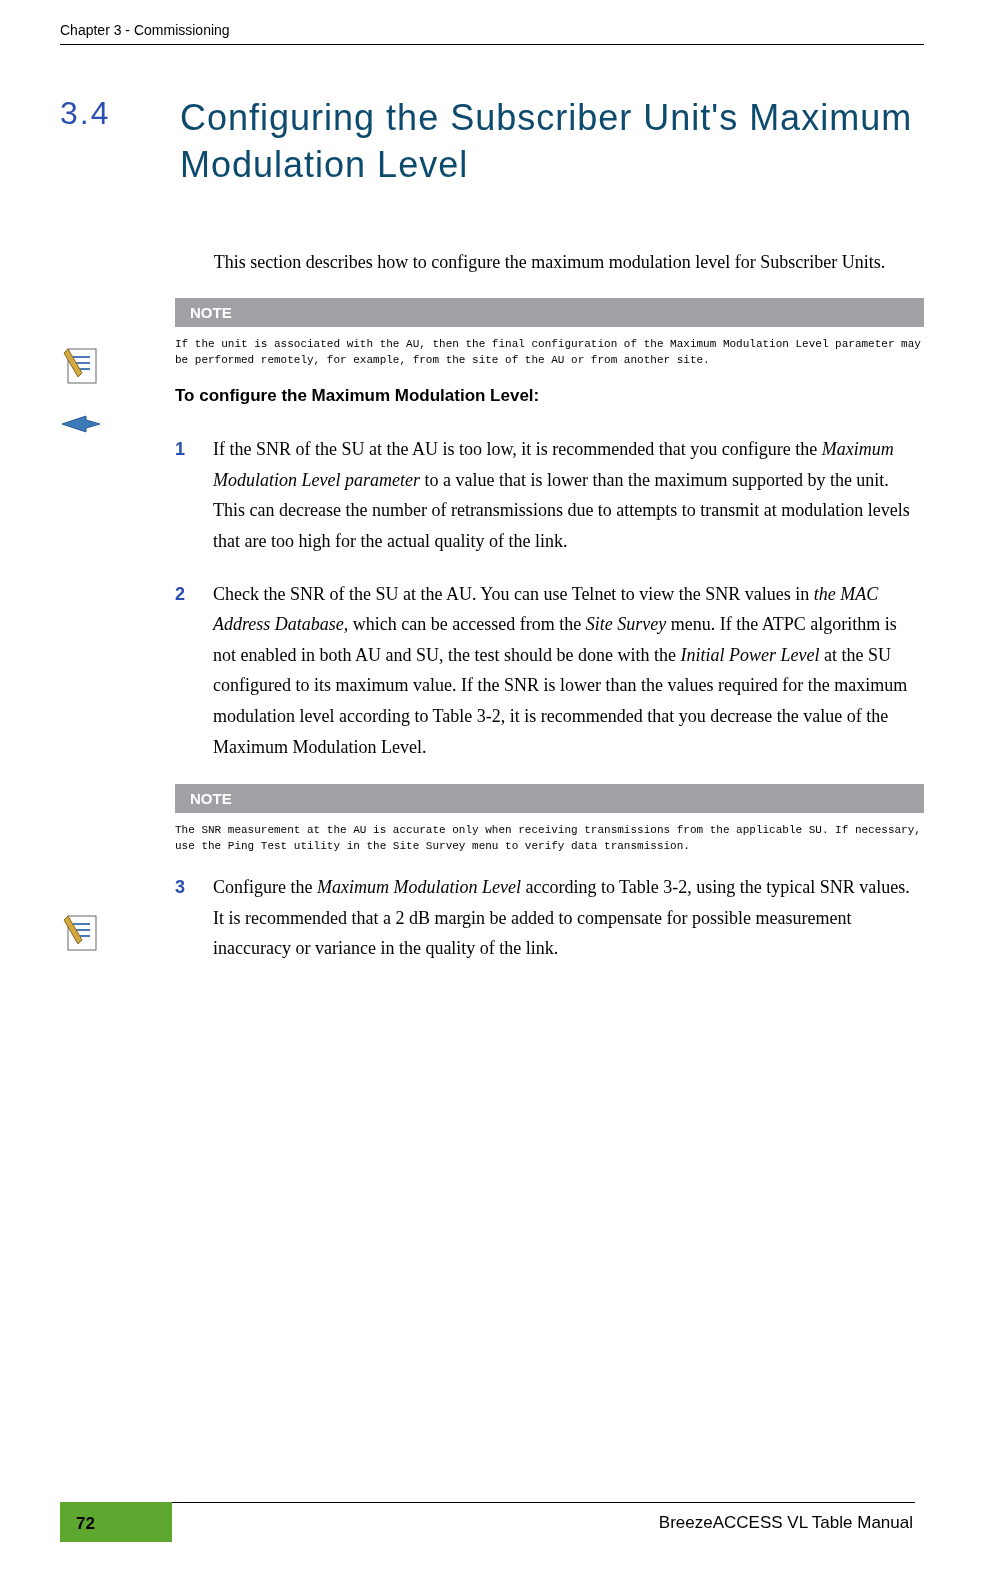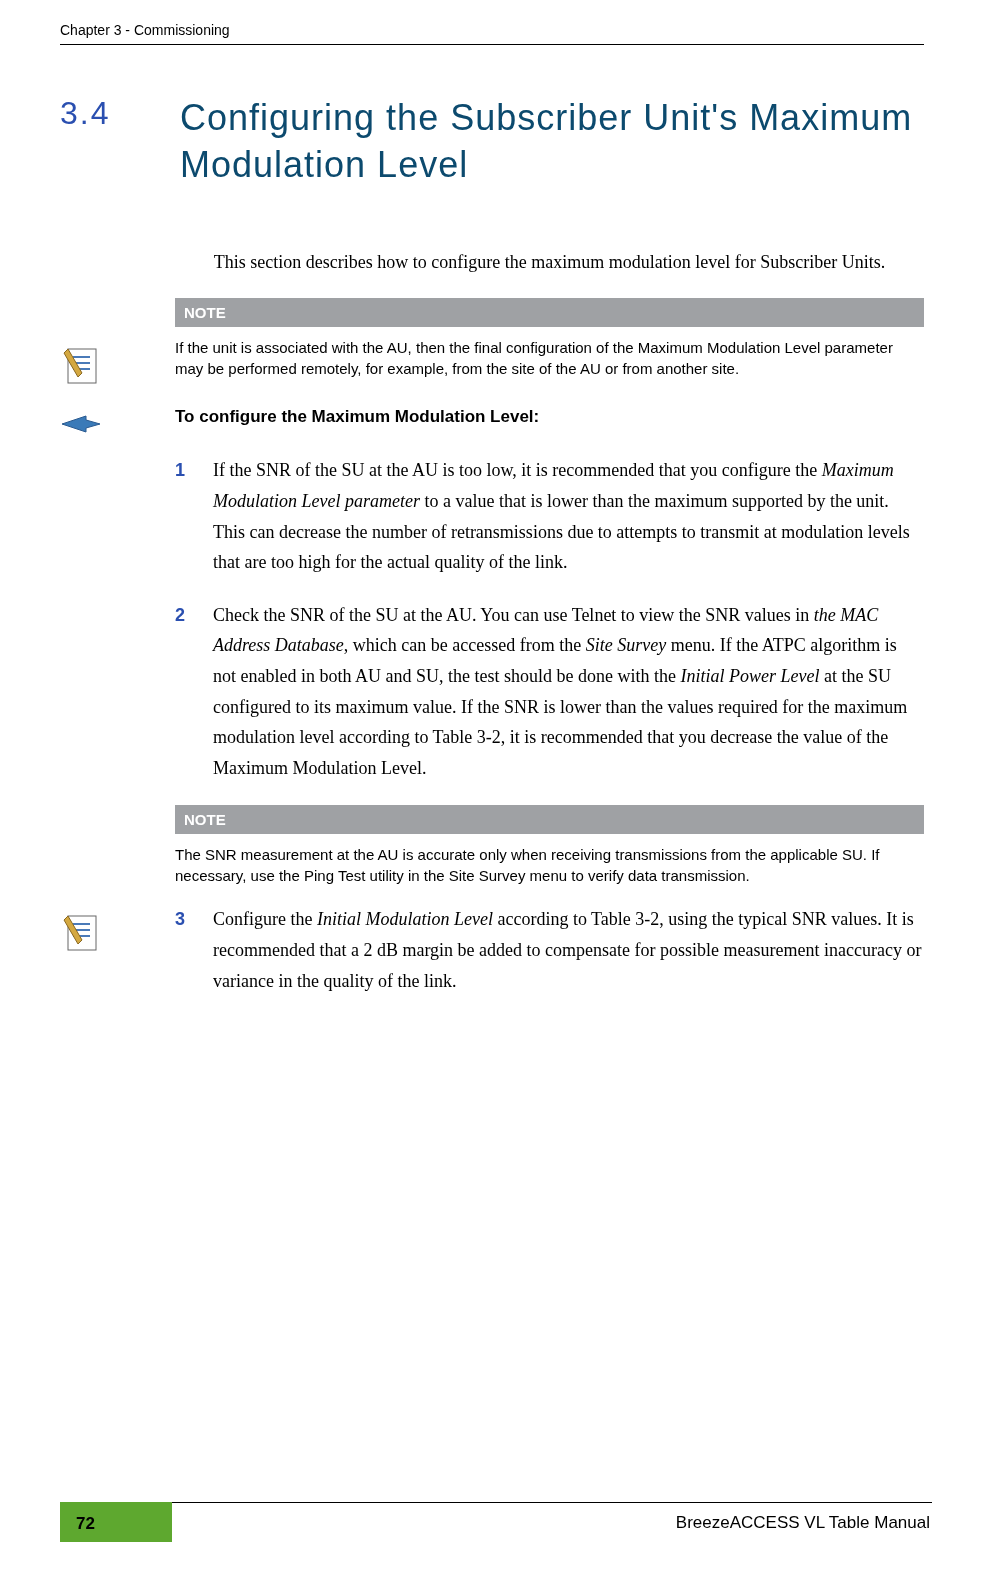--- a/index.html
+++ b/index.html
@@ -54,43 +54,44 @@
   }
   .note-block {
     margin-left: 115px;
     margin-bottom: 18px;
   }
   .note-header {
     background: #9fa1a4;
     color: #fff;
     font-weight: bold;
     font-size: 15px;
-    padding: 5px 8px;
+    padding: 5px 14px;
     border: 1px solid #9fa1a4;
   }
   .note-body {
-    font-size: 15px;
+    font-size: 11px;
     padding: 10px 0 0 0;
     line-height: 1.4;
+    font-family: Liberation Mono, monospace;
   }
   .icon-note {
     position: absolute;
     width: 42px;
     height: 42px;
   }
   .icon-arrow {
     position: absolute;
     width: 42px;
     height: 24px;
   }
   .procedure-title {
     margin-left: 115px;
     font-weight: bold;
     font-size: 17px;
-    margin-top: 28px;
+    margin-top: 18px;
     margin-bottom: 28px;
   }
   .numbered-item {
     margin-left: 115px;
     font-family: "Bookman Old Style", Georgia, serif;
     font-size: 18px;
     line-height: 1.7;
     margin-bottom: 22px;
     display: flex;
   }
@@ -101,21 +102,21 @@
     min-width: 38px;
   }
   .item-text {
     flex: 1;
   }
   .italic { font-style: italic; }
   .footer {
     position: absolute;
     bottom: 40px;
     left: 60px;
-    right: 52px;
+    right: 69px;
   }
   .footer-line {
     display: flex;
     align-items: center;
   }
   .green-box {
     width: 112px;
     height: 40px;
     background: #5ea82f;
   }
@@ -202,21 +203,21 @@
   </div>
 
   <div class="note-block">
     <div class="note-header">NOTE</div>
     <div class="note-body">The SNR measurement at the AU is accurate only when receiving transmissions from the applicable SU. If necessary, use the Ping Test utility in the Site Survey menu to verify data transmission.</div>
   </div>
 
   <div class="numbered-item">
     <span class="num">3</span>
     <span class="item-text">
-      <span>Configure the </span><span class="italic">Initial Modulation Level</span><span> according to Table 3-2, using the typical SNR values. It is recommended that a 2 dB margin be added to compensate for possible measurement inaccuracy or variance in the quality of the link.</span>
+      <span>Configure the </span><span class="italic">Maximum Modulation Level</span><span> according to Table 3-2, using the typical SNR values. It is recommended that a 2 dB margin be added to compensate for possible measurement inaccuracy or variance in the quality of the link.</span>
     </span>
   </div>
 
 </div>
 
 <div class="footer">
   <div class="footer-line">
     <div class="green-box">
       <div class="page-num">72</div>
     </div>

